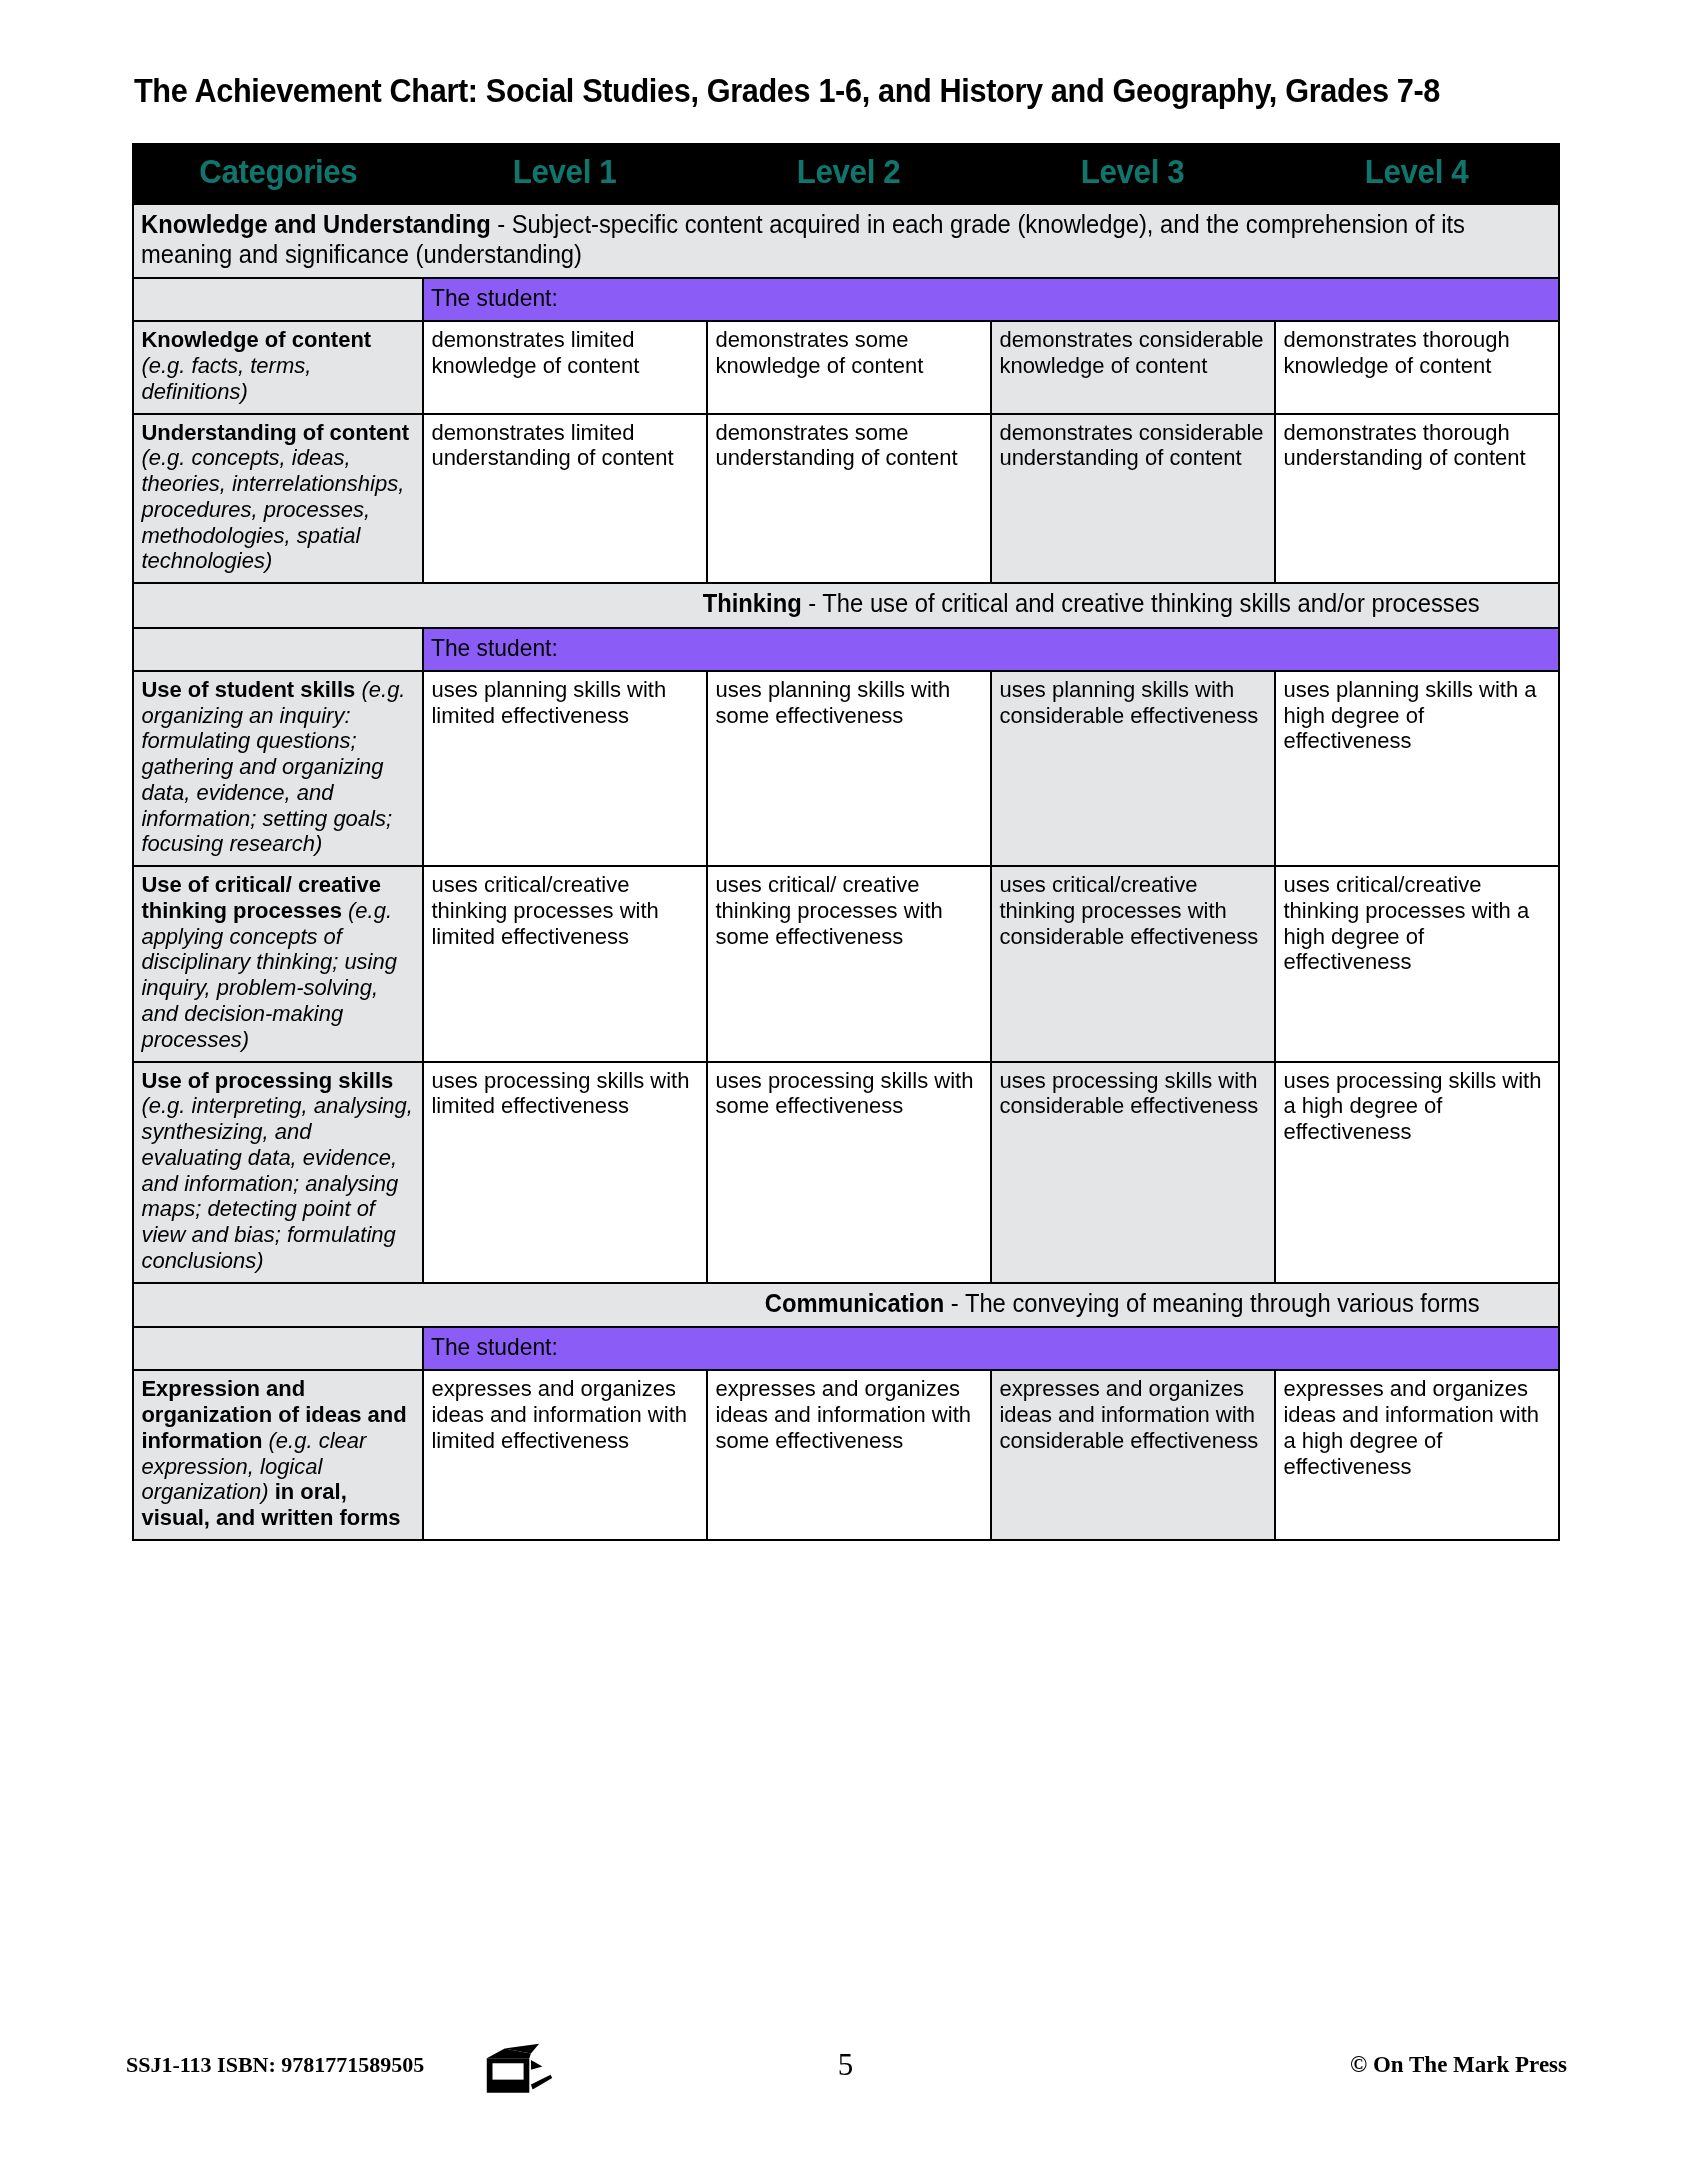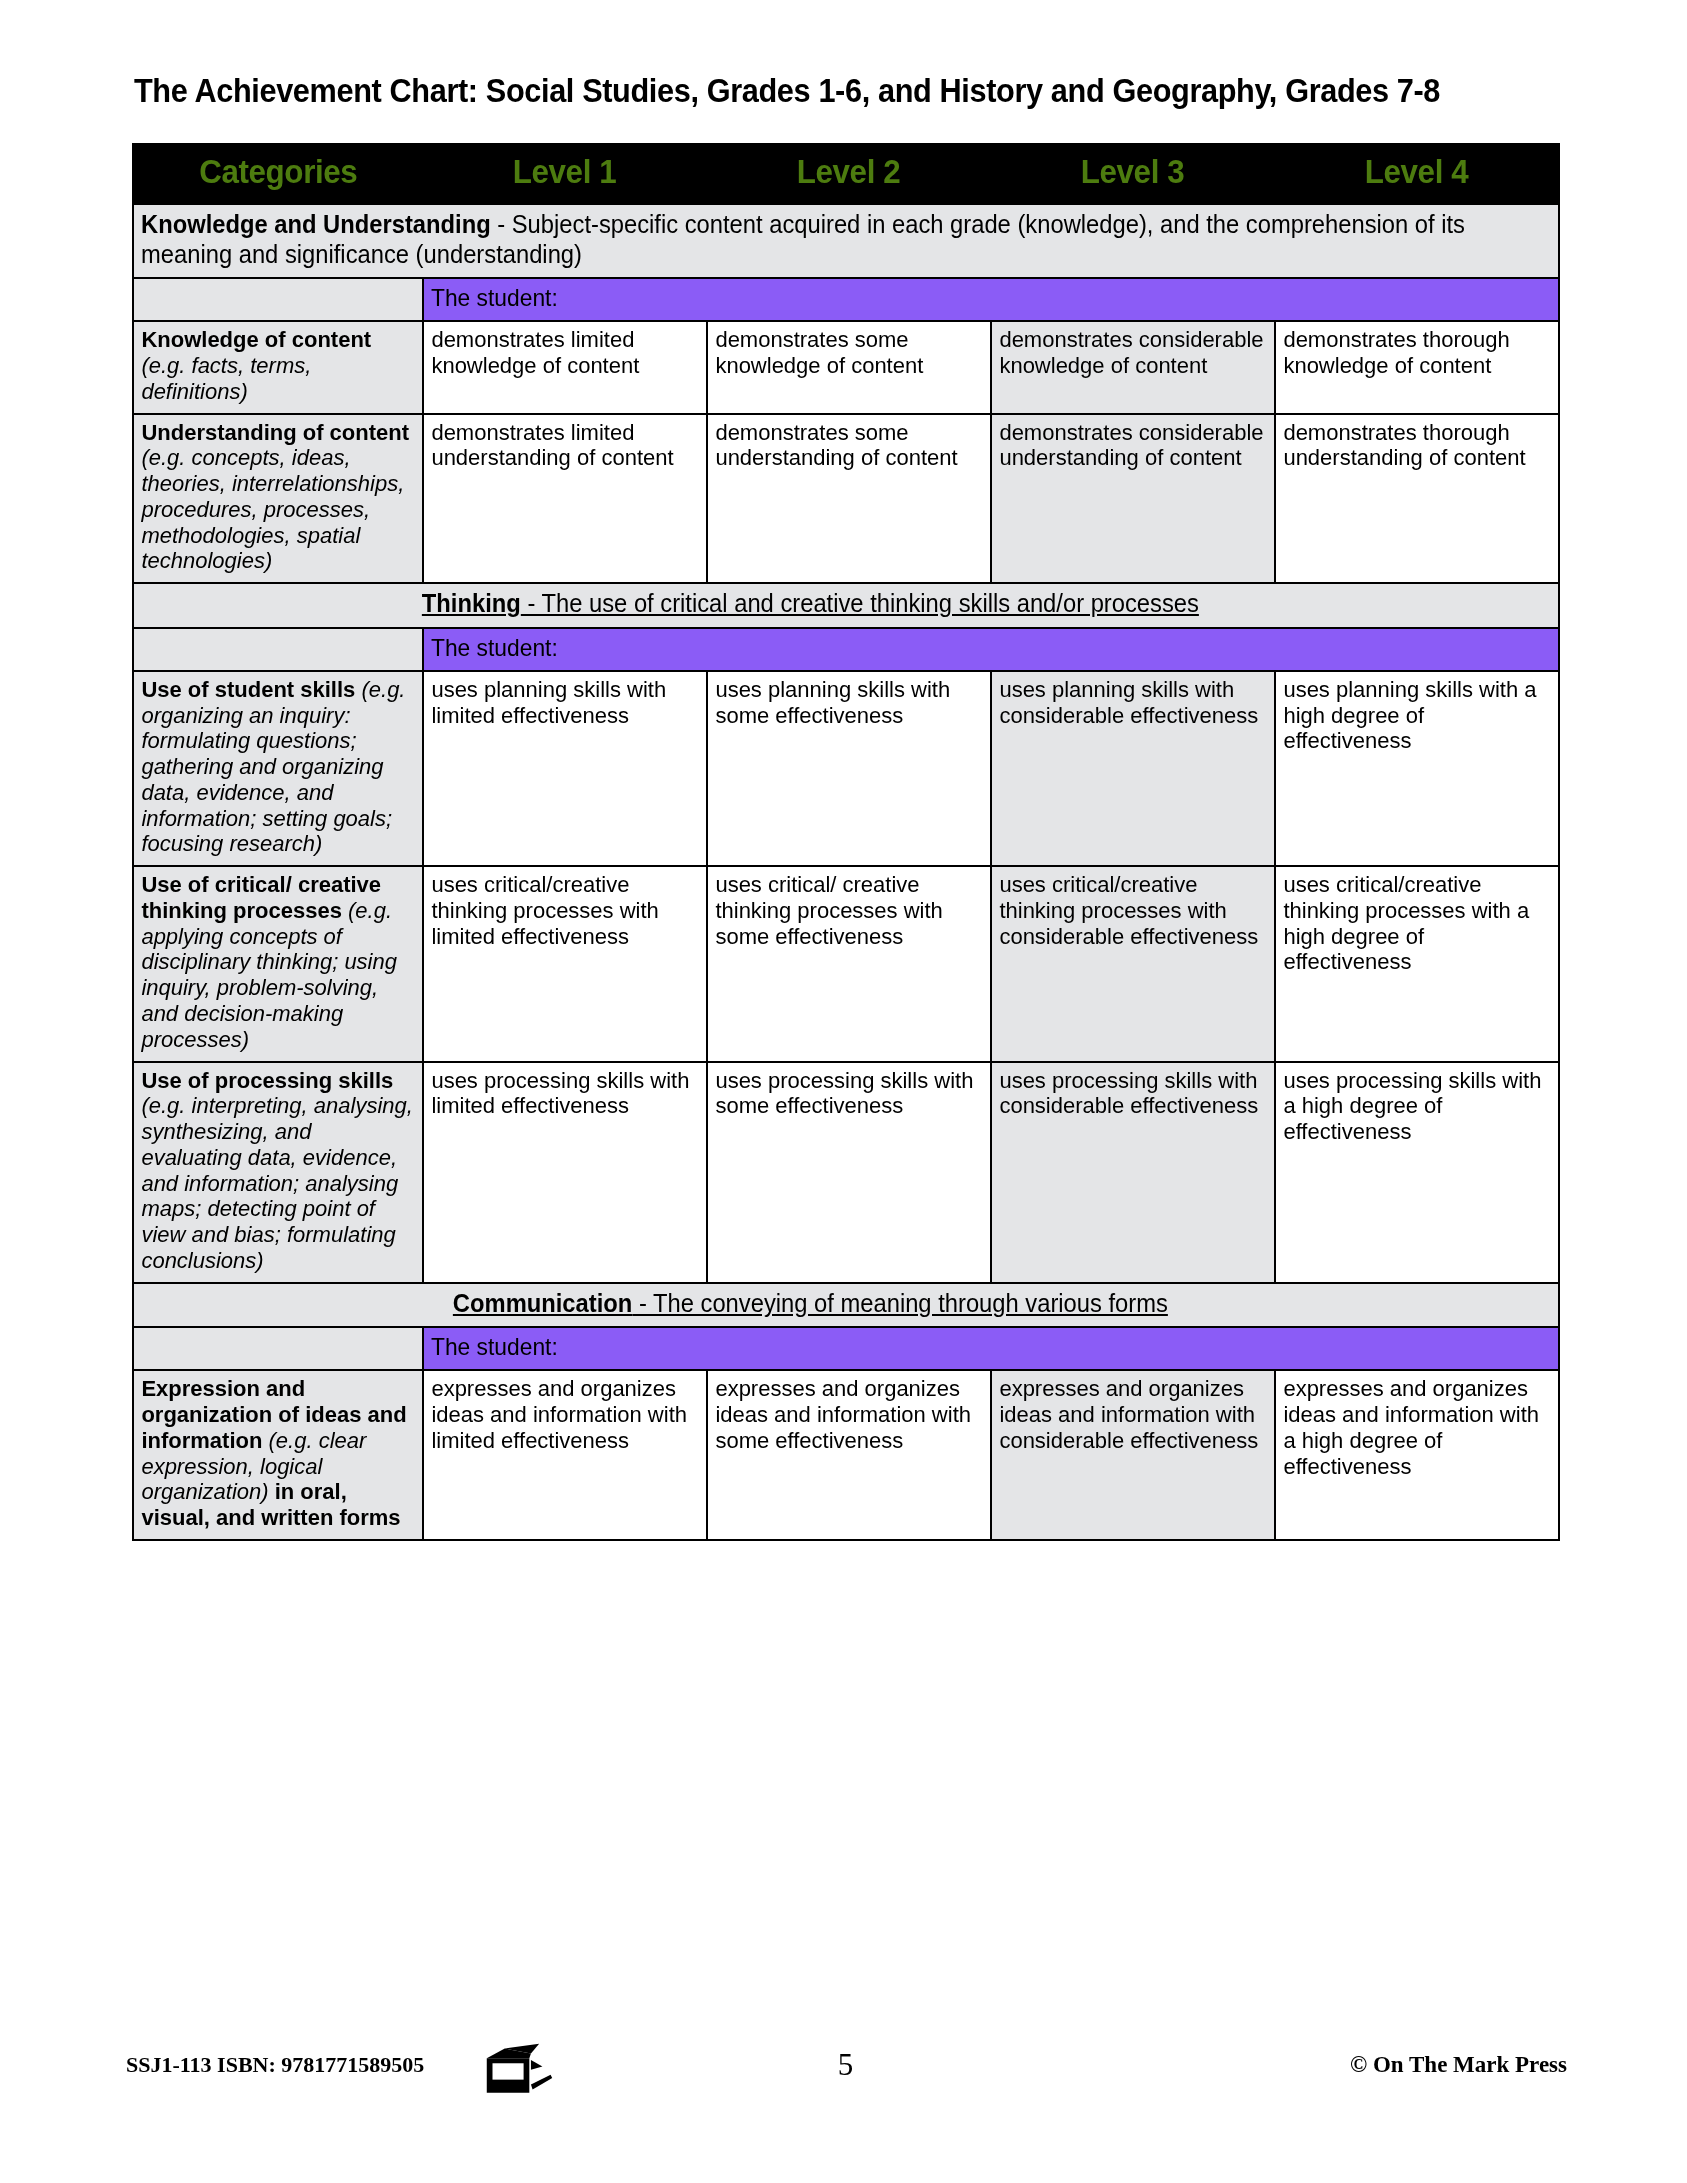--- a/index.html
+++ b/index.html
@@ -54,21 +54,21 @@
     vertical-align: top;
     padding: 5px 7.4px 8.2px 7.4px;
     line-height: 1.17;
     font-weight: normal;
     text-align: left;
   }
 
   
   tr.head-row th {
     background: #000000;
-    color: #4d7c0f;
+    color: #0f766e;
     font-size: 33px;
     font-weight: bold;
     text-align: center;
     padding: 8.2px 5px 11.5px 5px;
     border-color: #000000;
     letter-spacing: -0.4px;
   }
   tr.head-row th .hdr-txt { display:inline-block; transform: scaleX(0.95); }
 
   
@@ -80,21 +80,21 @@
     text-align: center;
   }
   td.section-head .lead {
     font-weight: bold;
   }
   td.section-head .shead-inner {
     display: block;
     transform: scaleX(0.95);
     transform-origin: left top;
   }
-  td.section-head.left-align { text-align: center; text-decoration: underline; }
+  td.section-head.left-align { text-align: right; }
 
   
   td.blank-cat {
     background: #e4e5e7;
   }
   td.student-row {
     background: #8b5cf6;
     font-size: 24px;
     padding: 6.6px 10px 8.2px 10px;
   }

